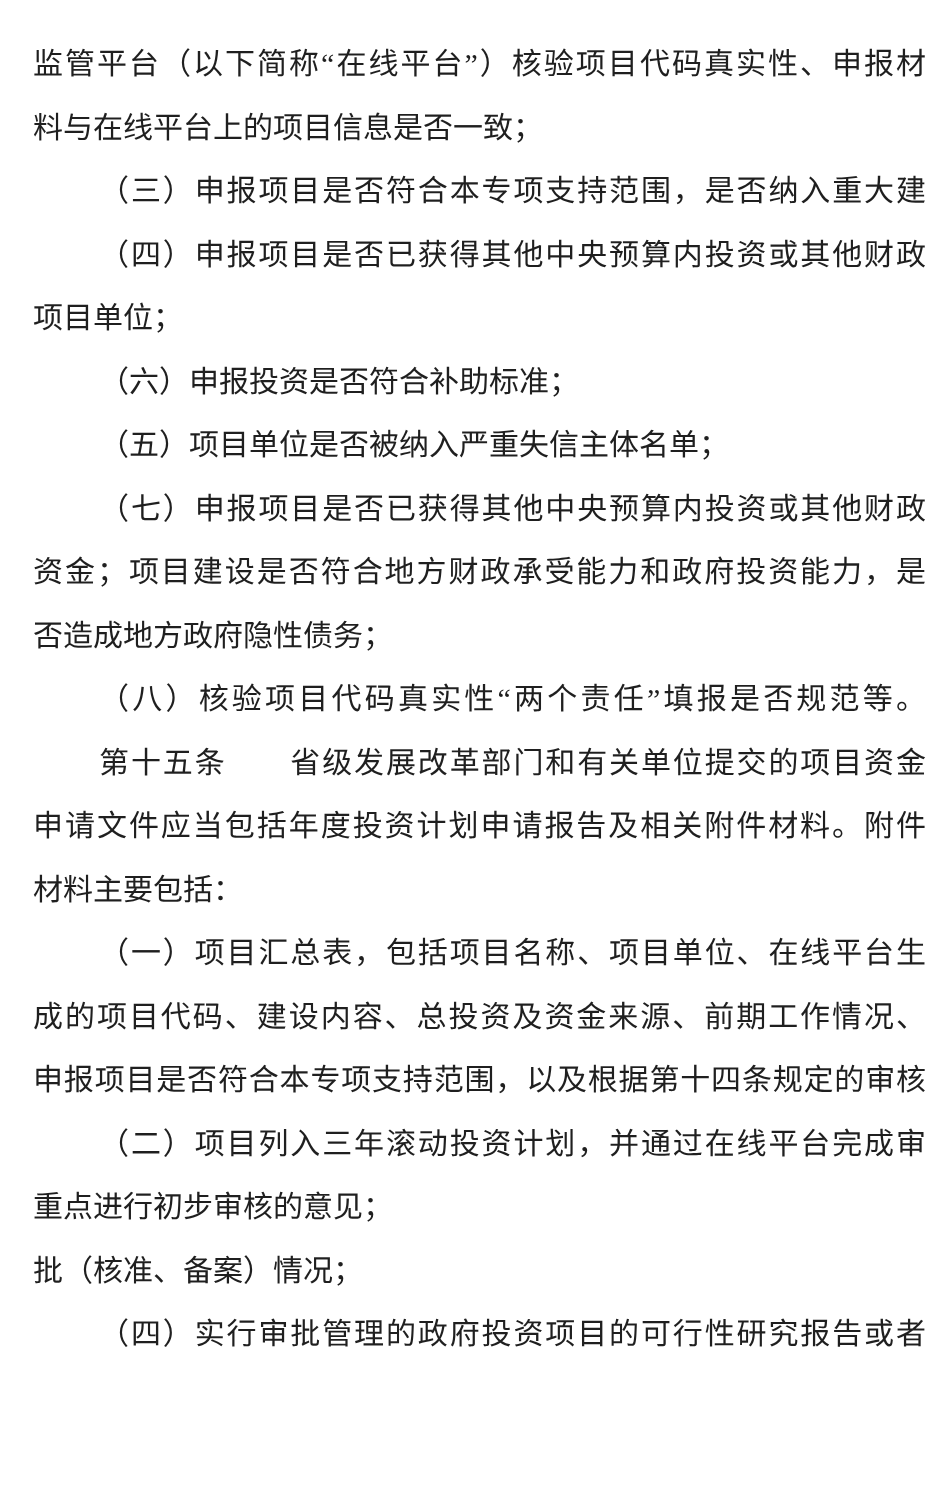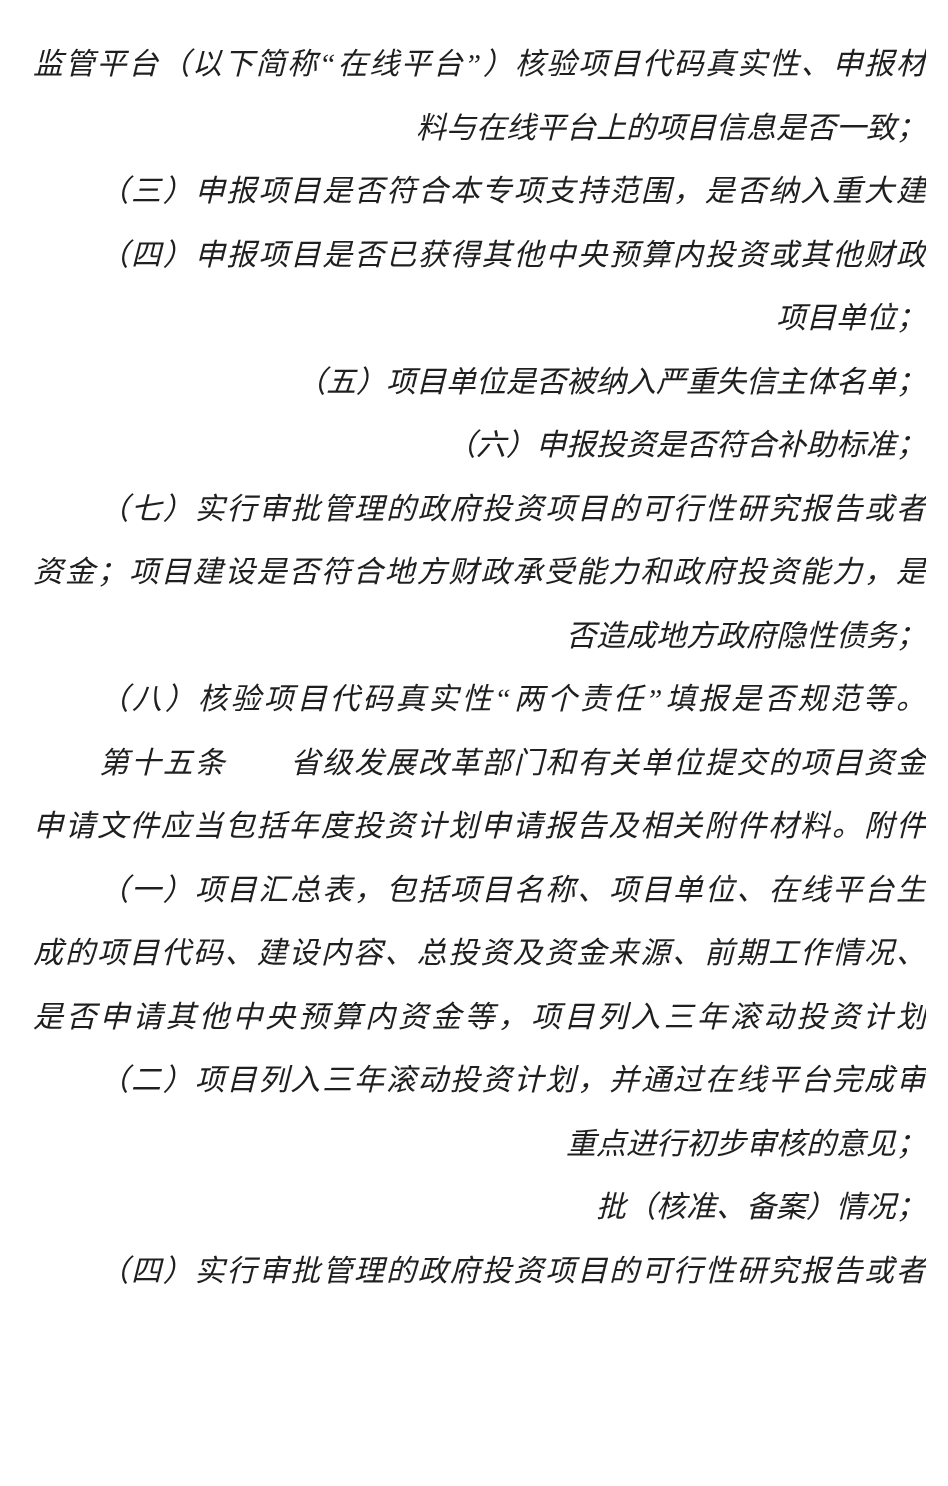--- a/index.html
+++ b/index.html
@@ -10,31 +10,30 @@
   .page {
     position: relative;
     width: 948px;
     height: 1486px;
     box-sizing: border-box;
     background: #ffffff;
     padding: 32px 22px 0 33px;
     overflow: hidden;
     font-family: "Liberation Serif", "DejaVu Serif", serif;
     color: #1f1f1f;
-    font-style: italic;
   }
   .line {
     display: block;
     height: 63.5px;
     line-height: 63.5px;
     font-size: 30px;
     letter-spacing: 0;
     white-space: nowrap;
     overflow: hidden;
-    text-align: right;
+    text-align: left;
     font-weight: 400;
   }
   
   .line.full {
     text-align: justify;
     text-align-last: justify;
   }
   
   .line.indent {
     padding-left: 66px;
@@ -46,36 +45,37 @@
 <div class="page">
 
   <div class="line full">监管平台（以下简称“在线平台”）核验项目代码真实性、申报材</div>
   <div class="line">料与在线平台上的项目信息是否一致；</div>
 
   <div class="line full indent">（三）申报项目是否符合本专项支持范围，是否纳入重大建</div>
 
   <div class="line full indent">（四）申报项目是否已获得其他中央预算内投资或其他财政</div>
   <div class="line">项目单位；</div>
 
+  <div class="line indent">（六）申报投资是否符合补助标准；</div>
+
   <div class="line indent">（五）项目单位是否被纳入严重失信主体名单；</div>
 
-  <div class="line indent">（六）申报投资是否符合补助标准；</div>
-
-  <div class="line full indent">（七）实行审批管理的政府投资项目的可行性研究报告或者</div>
+  <div class="line full indent">（七）申报项目是否已获得其他中央预算内投资或其他财政</div>
   <div class="line full">资金；项目建设是否符合地方财政承受能力和政府投资能力，是</div>
   <div class="line">否造成地方政府隐性债务；</div>
 
   <div class="line full indent">（八）核验项目代码真实性“两个责任”填报是否规范等。</div>
 
   <div class="line full indent">第十五条　　省级发展改革部门和有关单位提交的项目资金</div>
   <div class="line full">申请文件应当包括年度投资计划申请报告及相关附件材料。附件</div>
+  <div class="line">材料主要包括：</div>
 
   <div class="line full indent">（一）项目汇总表，包括项目名称、项目单位、在线平台生</div>
   <div class="line full">成的项目代码、建设内容、总投资及资金来源、前期工作情况、</div>
-  <div class="line full">是否申请其他中央预算内资金等，项目列入三年滚动投资计划</div>
+  <div class="line full">申报项目是否符合本专项支持范围，以及根据第十四条规定的审核</div>
   <div class="line full indent">（二）项目列入三年滚动投资计划，并通过在线平台完成审</div>
 
   <div class="line">重点进行初步审核的意见；</div>
   <div class="line">批（核准、备案）情况；</div>
 
 
   <div class="line full indent">（四）实行审批管理的政府投资项目的可行性研究报告或者</div>
 </div>
 
 </body></html>

